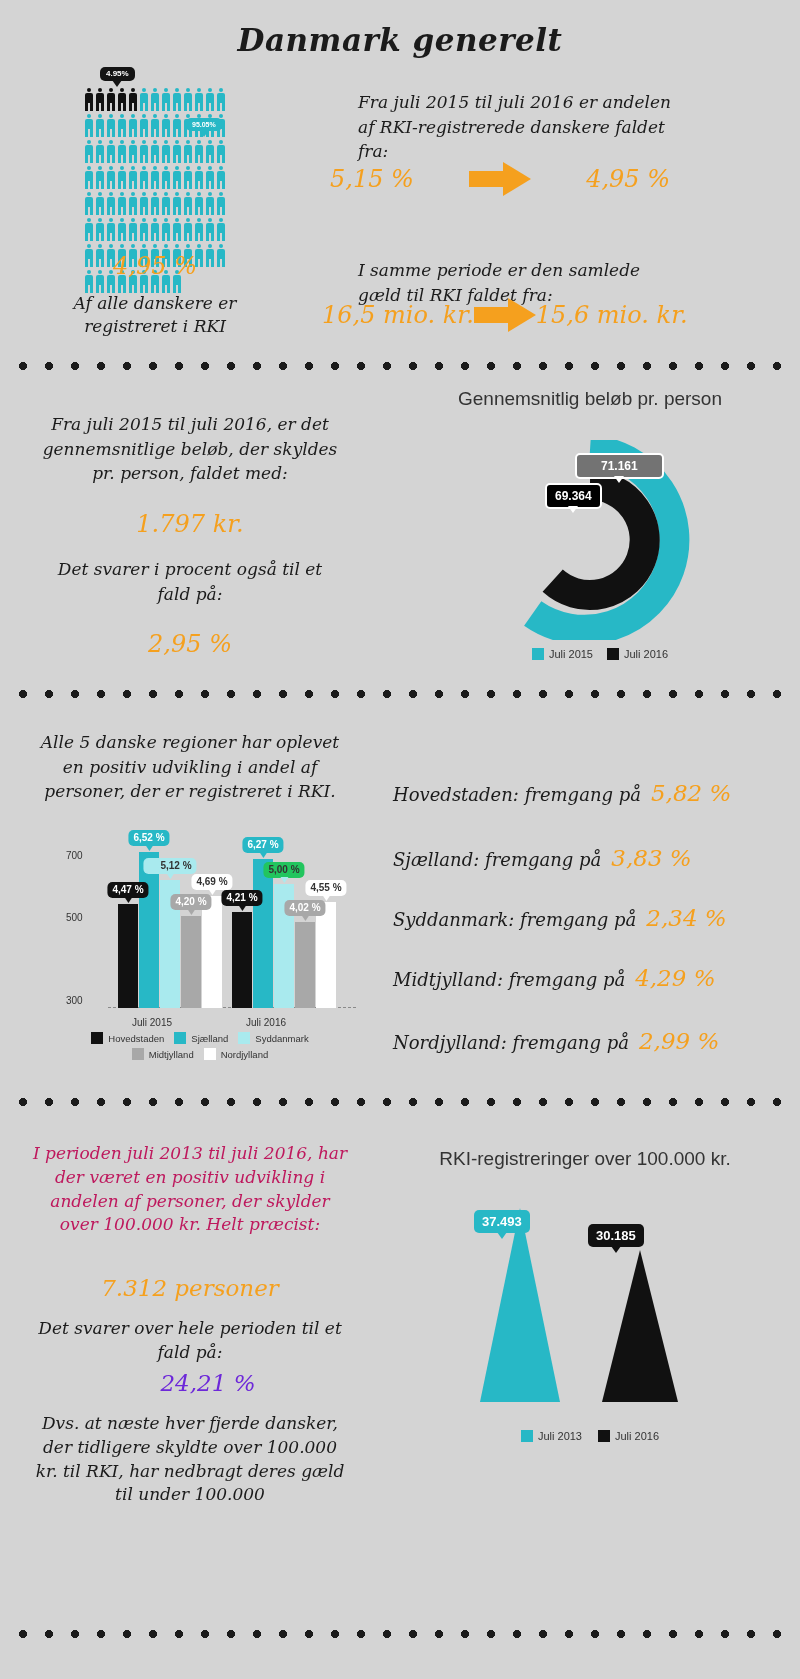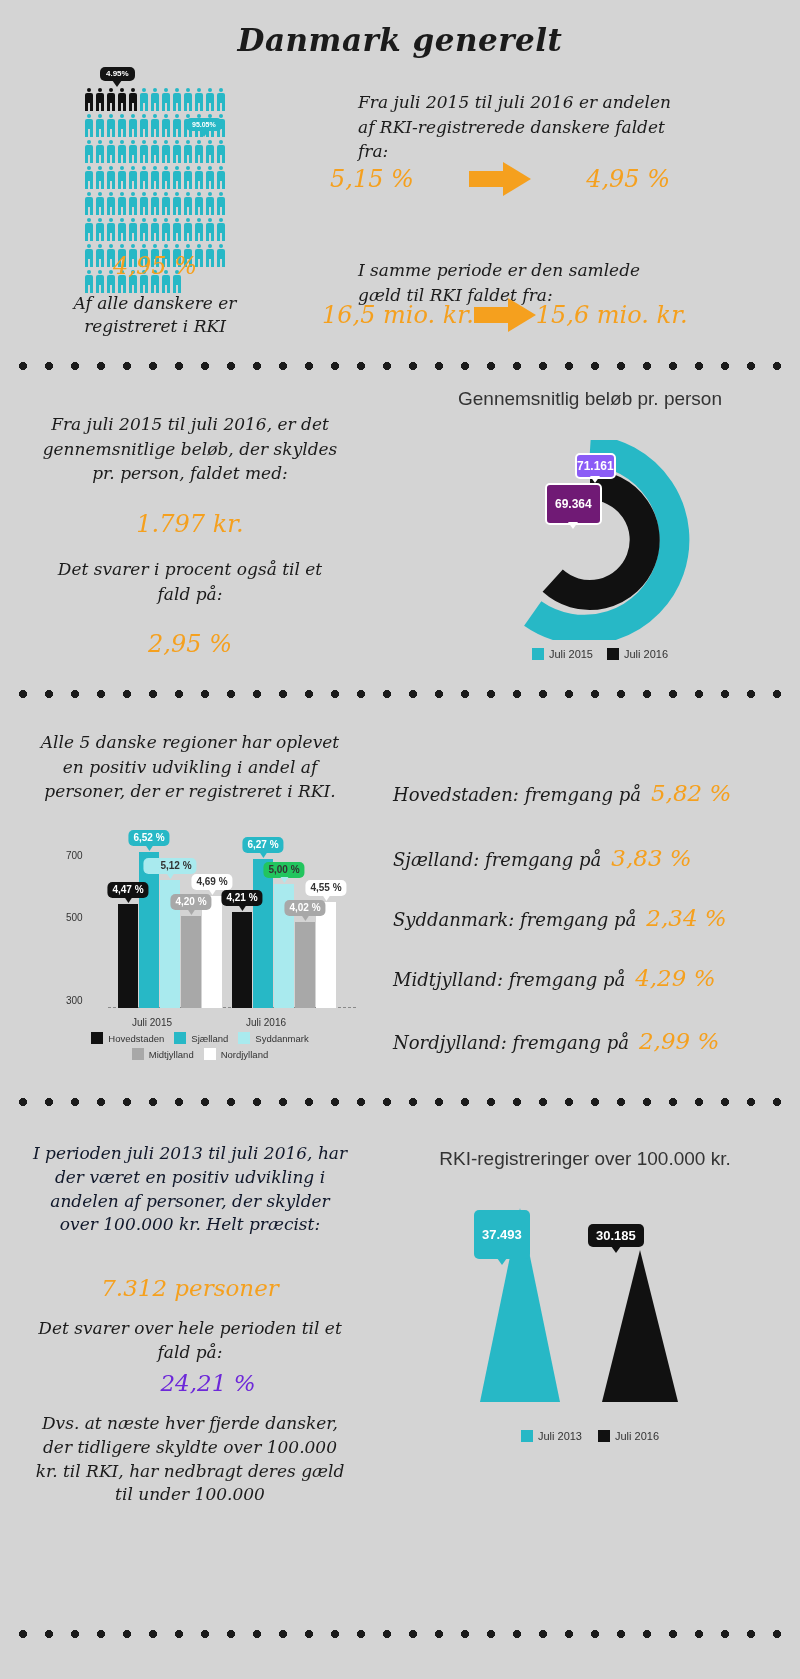--- a/index.html
+++ b/index.html
@@ -263,21 +263,21 @@
     font-family: "DejaVu Serif", serif; font-style: italic;
   }
   .regrow .lbl { font-size: 18px; color: #1b1b1b; white-space: nowrap; }
   .regrow .pct { font-size: 23px; color: #f5a01e; white-space: nowrap; }
 
   
   #s4-text {
     position: absolute; top: 1142px; left: 30px; width: 320px;
     text-align: center;
     font-family: "DejaVu Serif", serif; font-style: italic;
-    font-size: 17px; color: #0f172a; line-height: 1.4;
+    font-size: 17px; color: #be185d; line-height: 1.4;
   }
   #s4-v1 {
     position: absolute; top: 1275px; left: 30px; width: 320px; text-align: center;
     font-family: "DejaVu Serif", serif; font-style: italic;
     font-size: 23px; color: #f5a01e;
   }
   #s4-text2 {
     position: absolute; top: 1317px; left: 30px; width: 320px; text-align: center;
     font-family: "DejaVu Serif", serif; font-style: italic;
     font-size: 17px; color: #1b1b1b; line-height: 1.4;
@@ -968,22 +968,22 @@
 
   <div id="donut-wrap">
     <svg viewBox="0 0 200 200" width="200" height="200">
 
       <path d="M 100 10 A 90 90 0 1 1 42.7 173.5" fill="none" stroke="#27b8c6" stroke-width="30"></path>
 
       <path d="M 100 45 A 55 55 0 1 1 62.7 140.7" fill="none" stroke="#111111" stroke-width="30"></path>
     </svg>
   </div>
 
-  <div class="bubble" style="top:453px;left:575px;background:#8b5cf6;border-top-color:#27b8c6;font-size:12px;padding:5px 0;border:2px solid #ffffff;">71.161</div>
-  <div class="bubble" style="top:483px;left:545px;background:#701a75;border-top-color:#111111;font-size:12px;padding:13px 8px;border:2px solid #ffffff;">69.364</div>
+  <div class="bubble" style="top:453px;left:575px;background:#737373;border-top-color:#27b8c6;font-size:12px;padding:5px 24px;border:2px solid #ffffff;">71.161</div>
+  <div class="bubble" style="top:483px;left:545px;background:#000000;border-top-color:#111111;font-size:12px;padding:5px 8px;border:2px solid #ffffff;">69.364</div>
 
   <div id="legend-donut">
     <span class="leg-item">
       <span class="swatch" style="background:#27b8c6"></span>
       <span>Juli 2015</span>
     </span>
     <span class="leg-item">
       <span class="swatch" style="background:#111111"></span>
       <span>Juli 2016</span>
     </span>
@@ -1084,21 +1084,21 @@
 
   <div id="tri-title">RKI-registreringer over 100.000 kr.</div>
 
   <div id="tri-chart">
     <svg viewBox="0 0 380 230" width="380" height="230">
       <polygon points="120,18 160,212 80,212" fill="#27b8c6"></polygon>
       <polygon points="240,60 278,212 202,212" fill="#111111"></polygon>
     </svg>
   </div>
 
-  <div class="bubble" style="top:1210px;left:474px;background:#27b8c6;border-top-color:#27b8c6;font-size:13px;padding:18px 8px;">37.493</div>
+  <div class="bubble" style="top:1210px;left:474px;background:#27b8c6;border-top-color:#27b8c6;font-size:13px;padding:5px 8px;">37.493</div>
   <div class="bubble" style="top:1224px;left:588px;background:#111111;border-top-color:#111111;font-size:13px;padding:5px 8px;">30.185</div>
 
   <div id="legend-tri">
     <span class="leg-item">
       <span class="swatch" style="background:#27b8c6"></span>
       <span>Juli 2013</span>
     </span>
     <span class="leg-item">
       <span class="swatch" style="background:#111111"></span>
       <span>Juli 2016</span>

